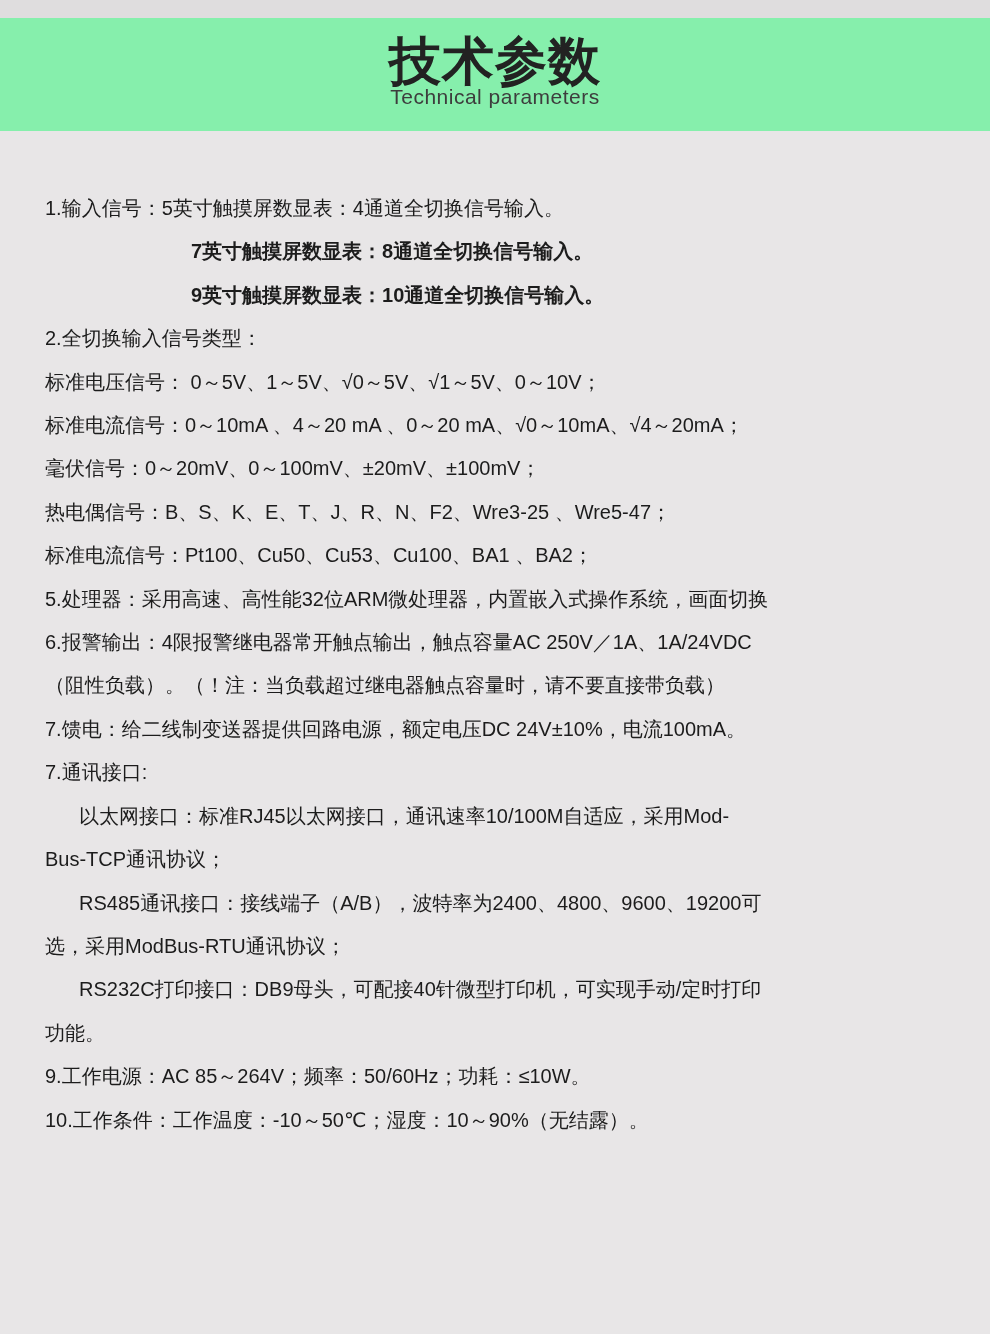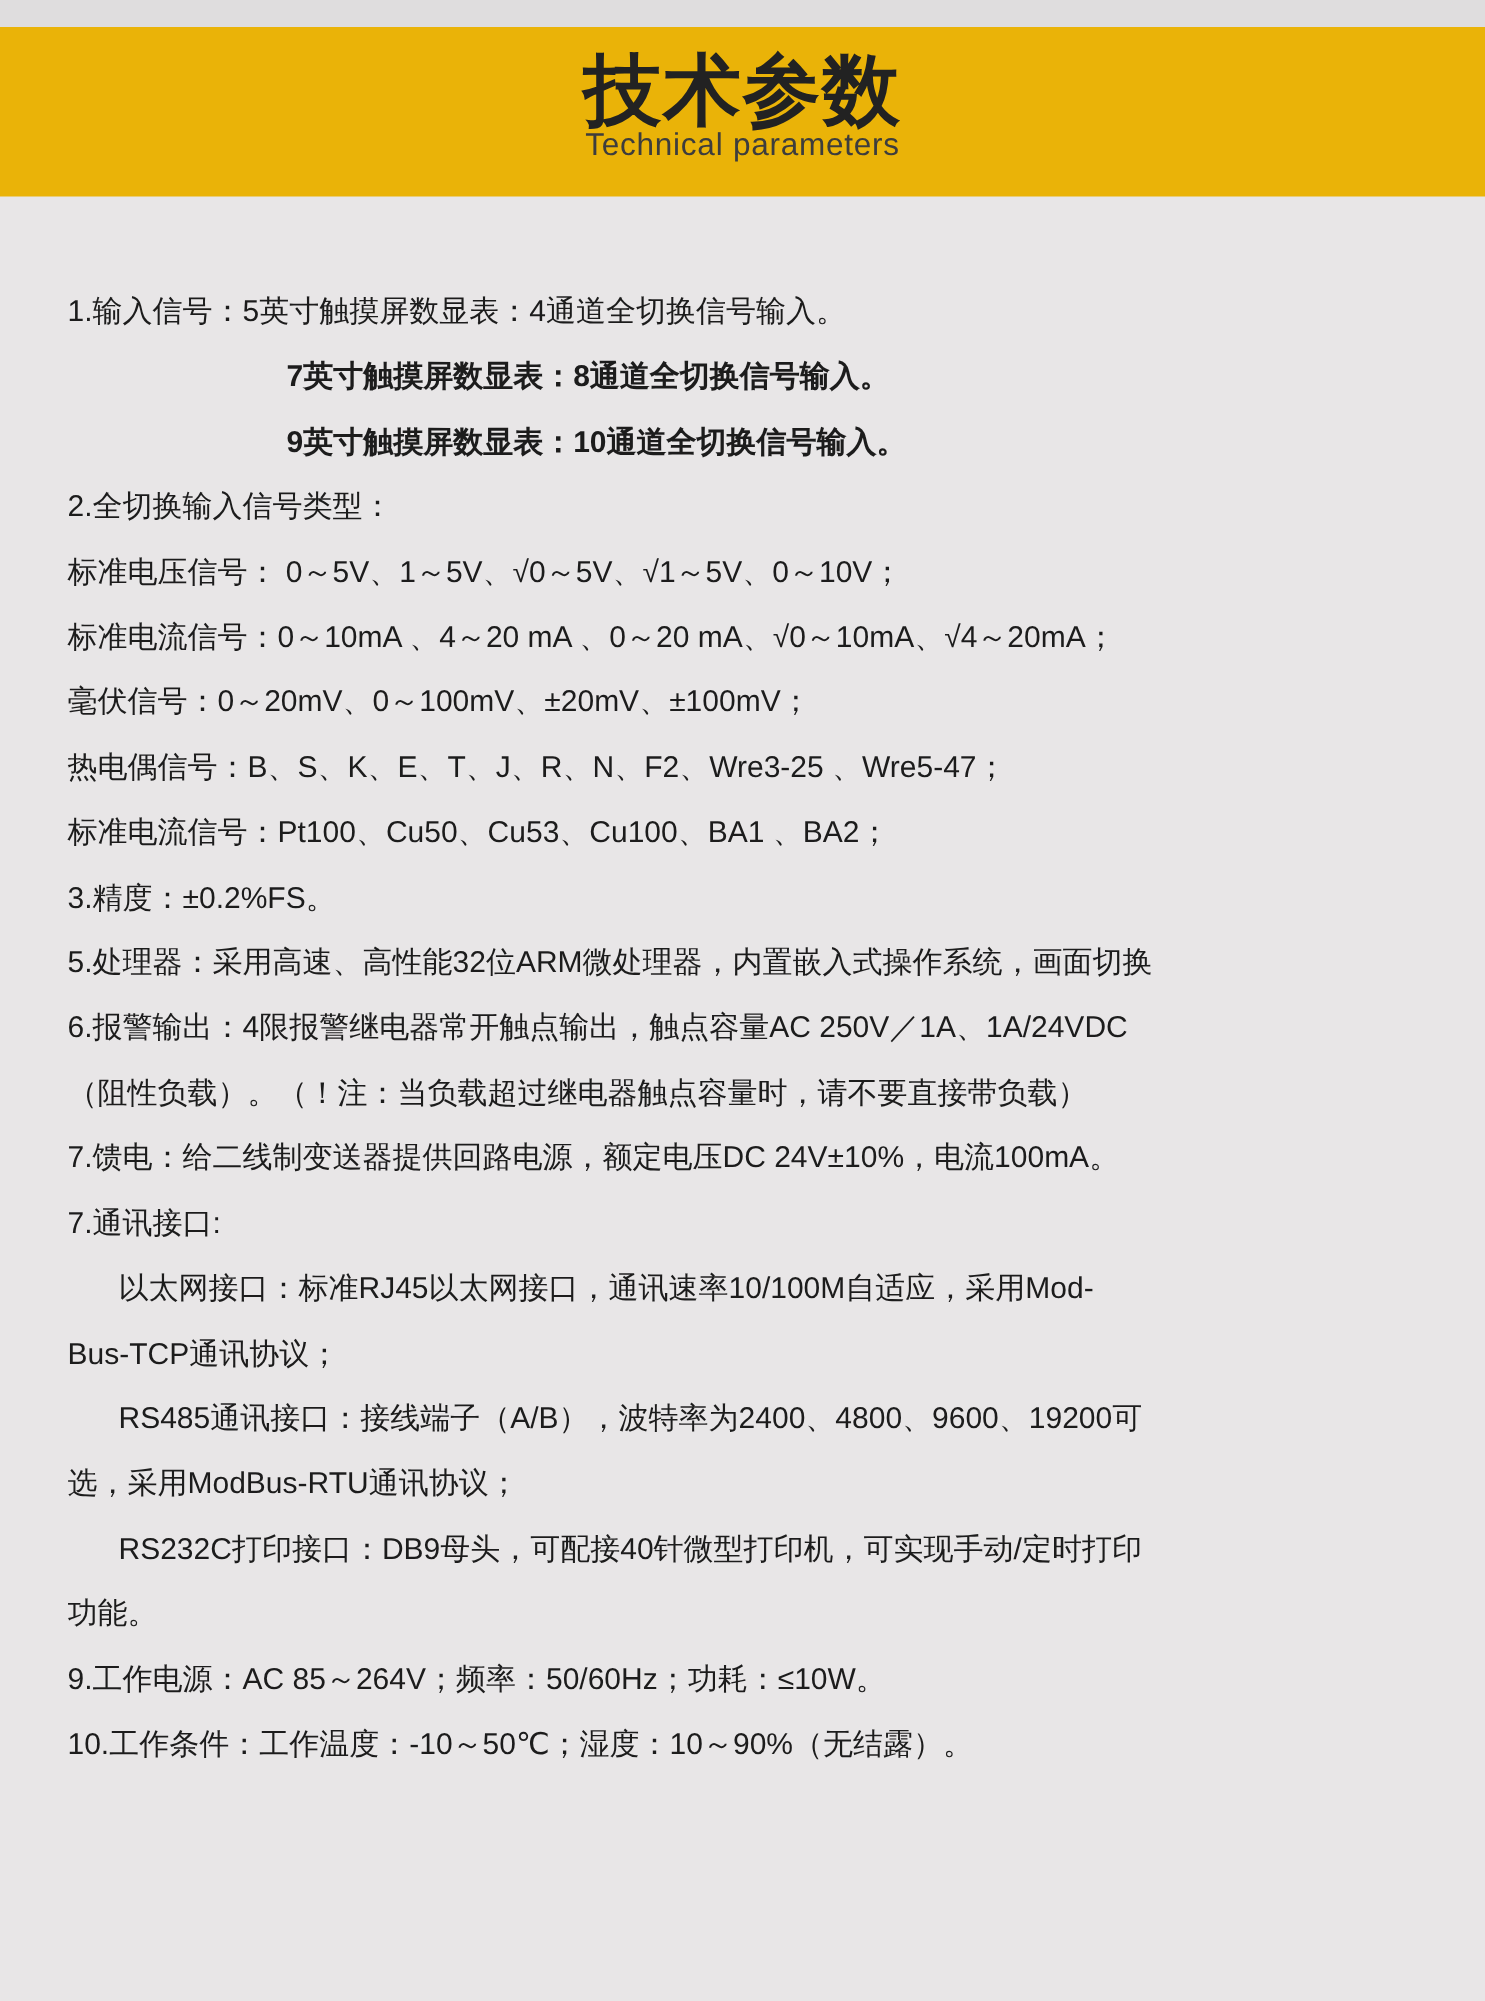--- a/index.html
+++ b/index.html
@@ -12,21 +12,21 @@
     background: #e8e6e7;
     font-family: "Liberation Sans", "DejaVu Sans", sans-serif;
     overflow: hidden;
   }
   .top-strip {
     height: 18px;
     background: #dfddde;
   }
   .header-band {
     height: 113px;
-    background: #eab308;
+    background: #86efac;
     text-align: center;
     overflow: hidden;
   }
   .page-title {
     padding-top: 16px;
     font-size: 52px;
     font-weight: 700;
     color: #222222;
     line-height: 1.05;
     letter-spacing: 1px;
@@ -64,21 +64,20 @@
 <div class="content">
   <div class="line">1.输入信号：5英寸触摸屏数显表：4通道全切换信号输入。</div>
   <div class="line indent-align">7英寸触摸屏数显表：8通道全切换信号输入。</div>
   <div class="line indent-align">9英寸触摸屏数显表：10通道全切换信号输入。</div>
   <div class="line">2.全切换输入信号类型：</div>
   <div class="line">标准电压信号： 0～5V、1～5V、√0～5V、√1～5V、0～10V；</div>
   <div class="line">标准电流信号：0～10mA 、4～20 mA 、0～20 mA、√0～10mA、√4～20mA；</div>
   <div class="line">毫伏信号：0～20mV、0～100mV、±20mV、±100mV；</div>
   <div class="line">热电偶信号：B、S、K、E、T、J、R、N、F2、Wre3-25 、Wre5-47；</div>
   <div class="line">标准电流信号：Pt100、Cu50、Cu53、Cu100、BA1 、BA2；</div>
-  <div class="line">3.精度：±0.2%FS。</div>
   <div class="line">5.处理器：采用高速、高性能32位ARM微处理器，内置嵌入式操作系统，画面切换</div>
   <div class="line">6.报警输出：4限报警继电器常开触点输出，触点容量AC 250V／1A、1A/24VDC</div>
   <div class="line">（阻性负载）。（！注：当负载超过继电器触点容量时，请不要直接带负载）</div>
   <div class="line">7.馈电：给二线制变送器提供回路电源，额定电压DC 24V±10%，电流100mA。</div>
   <div class="line">7.通讯接口:</div>
   <div class="line indent-para">以太网接口：标准RJ45以太网接口，通讯速率10/100M自适应，采用Mod-</div>
   <div class="line">Bus-TCP通讯协议；</div>
   <div class="line indent-para">RS485通讯接口：接线端子（A/B），波特率为2400、4800、9600、19200可</div>
   <div class="line">选，采用ModBus-RTU通讯协议；</div>
   <div class="line indent-para">RS232C打印接口：DB9母头，可配接40针微型打印机，可实现手动/定时打印</div>

